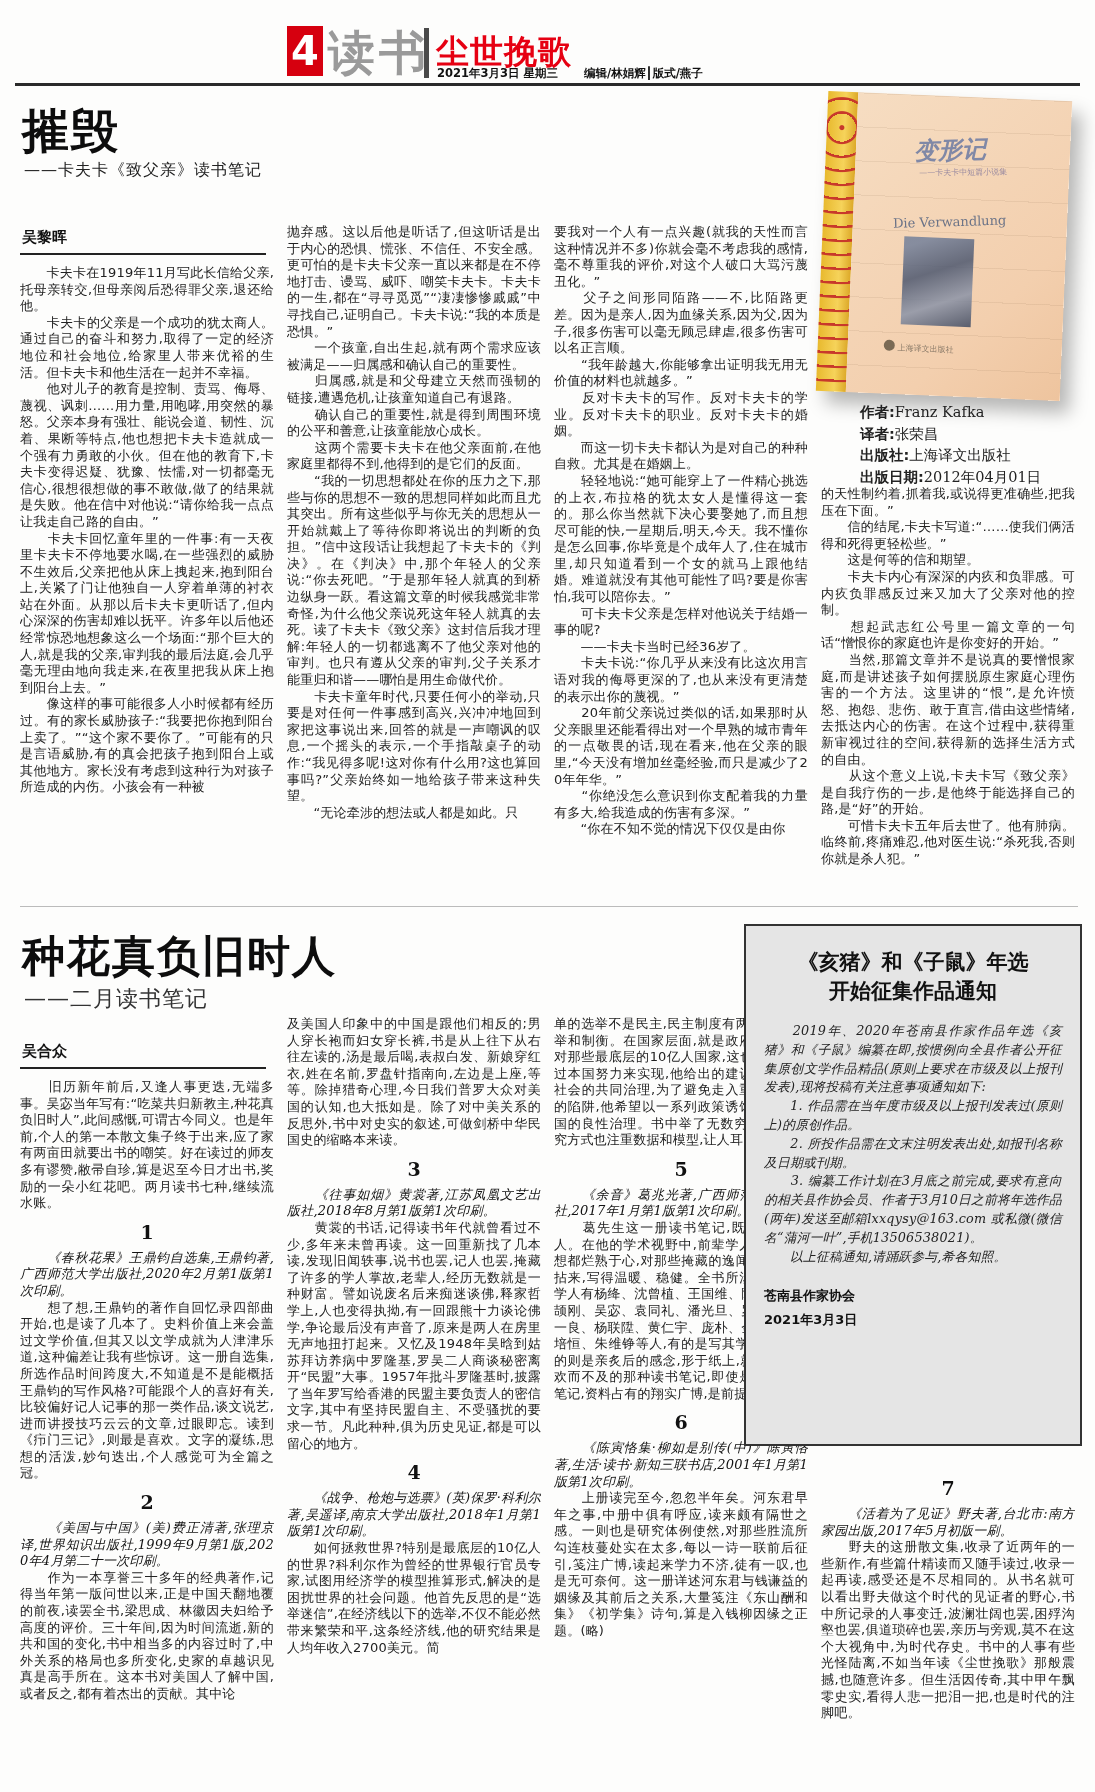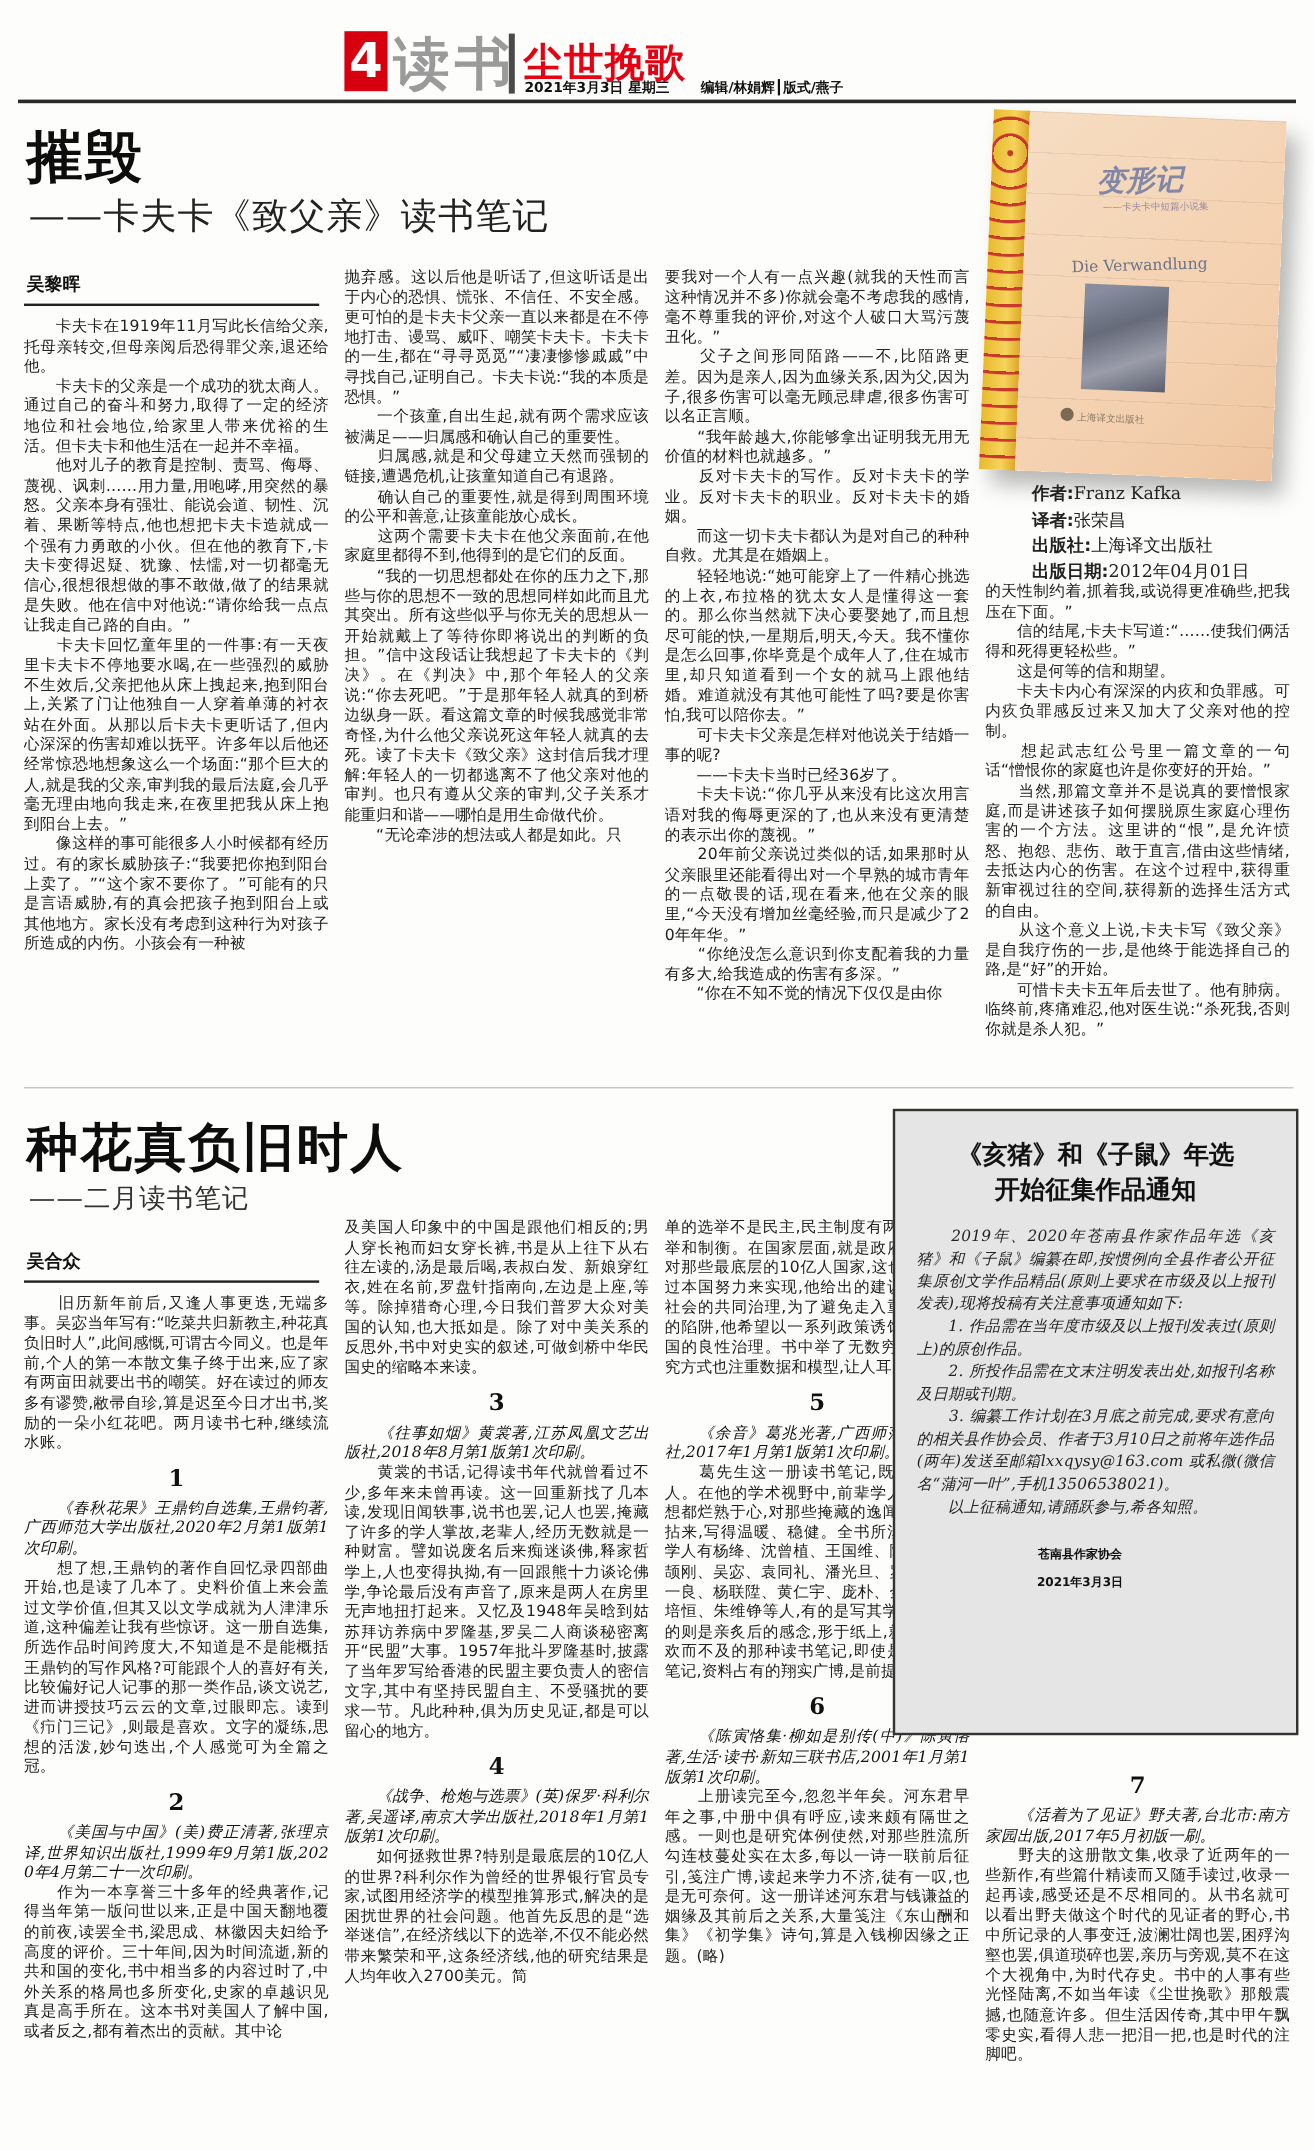--- a/index.html
+++ b/index.html
@@ -10,21 +10,21 @@
   .hdr-pagenum{left:287px;top:26px;width:36px;height:50px;background:#d6000f;color:#fff;
     font-weight:900;font-size:40px;line-height:50px;text-align:center;}
   .hdr-section{left:328px;top:22px;font-size:47px;font-weight:900;color:#9a9a9a;letter-spacing:4px;}
   .hdr-vbar{left:424px;top:28px;width:5px;height:50px;background:#4a4a4a;}
   .hdr-masthead{left:436px;top:30px;font-size:33px;font-weight:900;color:#e60012;letter-spacing:1px;}
   .hdr-dateline{left:437px;top:66px;font-size:11.5px;font-weight:bold;color:#111;}
   .hdr-dateline span{margin-right:26px;}
   .hdr-rule{left:15px;top:83px;width:1065px;height:3px;background:#2a2a2a;}
   
   .a1-title{left:22px;top:100px;font-size:47px;font-weight:900;color:#0d0d0d;letter-spacing:2px;}
-  .a1-subtitle{left:24px;top:160px;font-size:30px;color:#222;
+  .a1-subtitle{left:24px;top:160px;font-size:16px;color:#222;
     font-family:"DejaVu Serif","Liberation Serif",serif;letter-spacing:1px;}
   .byline{font-weight:bold;font-size:15px;color:#111;padding:4px 0 6px 2px;
     border-bottom:2px solid #222;margin-bottom:10px;width:96%;}
   .cols{display:flex;gap:13px;overflow:hidden;}
   .col{width:254px;flex:none;overflow:hidden;}
   .a1-cols{left:20px;top:224px;width:1058px;height:668px;}
   .a1-col4{padding-top:262px;}
   .para{margin:0;font-size:13px;line-height:16.6px;text-align:justify;color:#222;
     letter-spacing:.2px;word-break:break-all;}
   .entry{font-family:"DejaVu Serif","Liberation Serif",serif;font-style:italic;color:#111;}
@@ -63,21 +63,21 @@
     font-family:"DejaVu Serif","Liberation Serif",serif;letter-spacing:1px;}
   .a2-cols{left:20px;top:1016px;width:1058px;height:772px;}
   .a2-col1 .byline{margin-top:22px;}
   .a2-col4{padding-top:452px;}
   
   .notice{left:744px;top:924px;width:338px;height:522px;border:2.5px solid #333;background:#e5e5e5;
     box-sizing:border-box;padding:22px 18px 0 18px;}
   .notice-title{text-align:center;font-size:21px;font-weight:900;color:#111;line-height:29px;margin-bottom:16px;}
   .notice .para{font-family:"DejaVu Serif","Liberation Serif",serif;font-style:italic;
     font-size:12.8px;line-height:18.8px;color:#222;}
-  .notice-sig{margin-top:18px;text-align:center;padding-right:26px;font-weight:bold;font-size:10px;
+  .notice-sig{margin-top:18px;text-align:left;padding-right:26px;font-weight:bold;font-size:13px;
     line-height:24px;color:#111;font-style:normal;font-family:"DejaVu Sans","Liberation Sans",sans-serif;}
 </style>
 </head>
 <body>
 
 <div class="abs hdr-pagenum">4</div>
 <div class="abs hdr-section">读书</div>
 <div class="abs hdr-vbar"></div>
 <div class="abs hdr-masthead">尘世挽歌</div>
 <div class="abs hdr-dateline">
@@ -99,20 +99,21 @@
         <p class="para">　　像这样的事可能很多人小时候都有经历过。有的家长威胁孩子:“我要把你抱到阳台上卖了。”“这个家不要你了。”可能有的只是言语威胁,有的真会把孩子抱到阳台上或其他地方。家长没有考虑到这种行为对孩子所造成的内伤。小孩会有一种被</p>
       </div>
   </div>
   <div class="col">
       <p class="para">抛弃感。这以后他是听话了,但这听话是出于内心的恐惧、慌张、不信任、不安全感。更可怕的是卡夫卡父亲一直以来都是在不停地打击、谩骂、威吓、嘲笑卡夫卡。卡夫卡的一生,都在“寻寻觅觅”“凄凄惨惨戚戚”中寻找自己,证明自己。卡夫卡说:“我的本质是恐惧。”</p>
       <p class="para">　　一个孩童,自出生起,就有两个需求应该被满足——归属感和确认自己的重要性。</p>
       <p class="para">　　归属感,就是和父母建立天然而强韧的链接,遭遇危机,让孩童知道自己有退路。</p>
       <p class="para">　　确认自己的重要性,就是得到周围环境的公平和善意,让孩童能放心成长。</p>
       <p class="para">　　这两个需要卡夫卡在他父亲面前,在他家庭里都得不到,他得到的是它们的反面。</p>
       <p class="para">　　“我的一切思想都处在你的压力之下,那些与你的思想不一致的思想同样如此而且尤其突出。所有这些似乎与你无关的思想从一开始就戴上了等待你即将说出的判断的负担。”信中这段话让我想起了卡夫卡的《判决》。在《判决》中,那个年轻人的父亲说:“你去死吧。”于是那年轻人就真的到桥边纵身一跃。看这篇文章的时候我感觉非常奇怪,为什么他父亲说死这年轻人就真的去死。读了卡夫卡《致父亲》这封信后我才理解:年轻人的一切都逃离不了他父亲对他的审判。也只有遵从父亲的审判,父子关系才能重归和谐——哪怕是用生命做代价。</p>
+      <p class="para">　　卡夫卡童年时代,只要任何小的举动,只要是对任何一件事感到高兴,兴冲冲地回到家把这事说出来,回答的就是一声嘲讽的叹息,一个摇头的表示,一个手指敲桌子的动作:“我见得多呢!这对你有什么用?这也算回事吗?”父亲始终如一地给孩子带来这种失望。</p>
       <p class="para">　　“无论牵涉的想法或人都是如此。只</p>
     </div>
   <div class="col">
       <p class="para">要我对一个人有一点兴趣(就我的天性而言这种情况并不多)你就会毫不考虑我的感情,毫不尊重我的评价,对这个人破口大骂污蔑丑化。”</p>
       <p class="para">　　父子之间形同陌路——不,比陌路更差。因为是亲人,因为血缘关系,因为父,因为子,很多伤害可以毫无顾忌肆虐,很多伤害可以名正言顺。</p>
       <p class="para">　　“我年龄越大,你能够拿出证明我无用无价值的材料也就越多。”</p>
       <p class="para">　　反对卡夫卡的写作。反对卡夫卡的学业。反对卡夫卡的职业。反对卡夫卡的婚姻。</p>
       <p class="para">　　而这一切卡夫卡都认为是对自己的种种自救。尤其是在婚姻上。</p>
       <p class="para">　　轻轻地说:“她可能穿上了一件精心挑选的上衣,布拉格的犹太女人是懂得这一套的。那么你当然就下决心要娶她了,而且想尽可能的快,一星期后,明天,今天。我不懂你是怎么回事,你毕竟是个成年人了,住在城市里,却只知道看到一个女的就马上跟他结婚。难道就没有其他可能性了吗?要是你害怕,我可以陪你去。”</p>
       <p class="para">　　可卡夫卡父亲是怎样对他说关于结婚一事的呢?</p>

